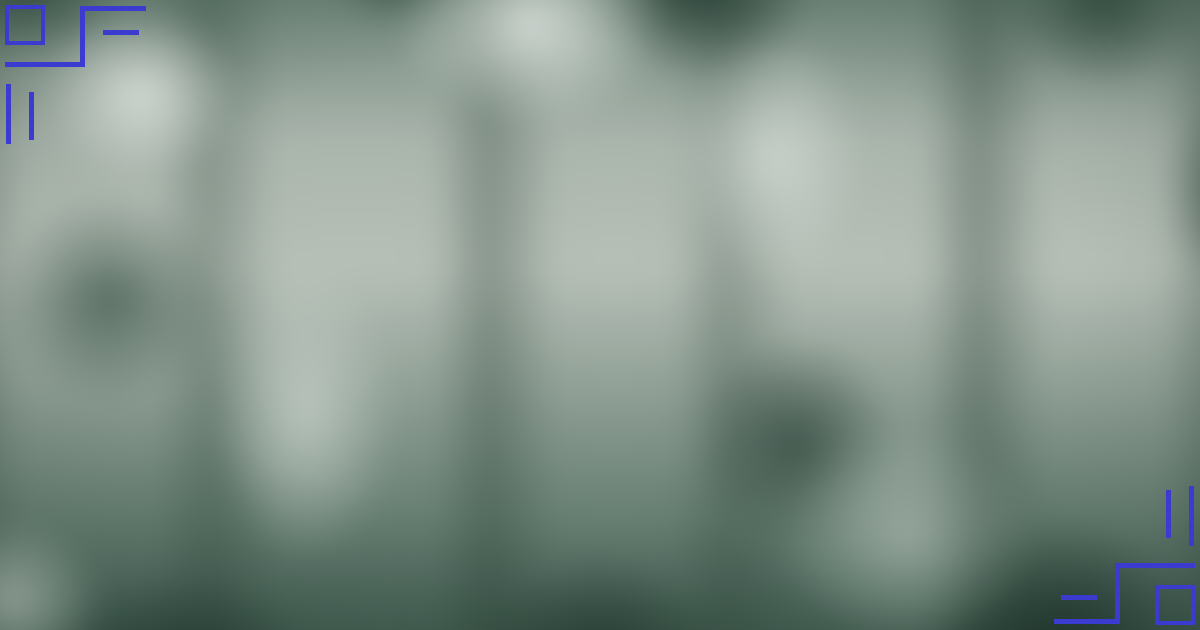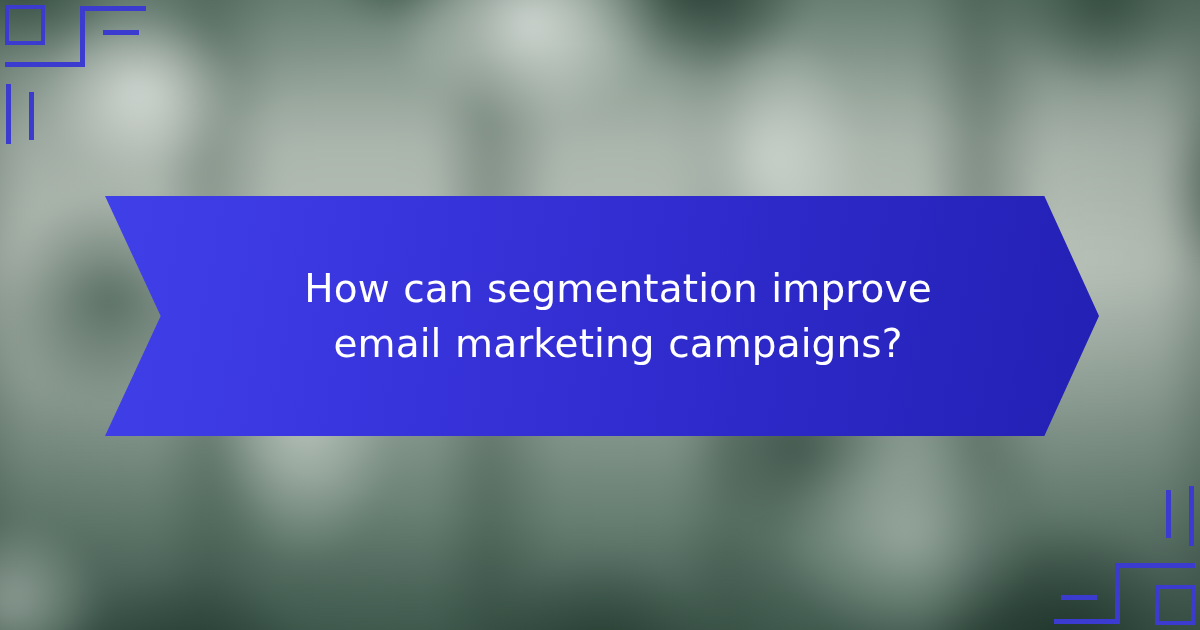--- a/index.html
+++ b/index.html
@@ -186,19 +186,14 @@
   <div class="corner corner-br">
     <span class="sq"></span>
     <span class="h1"></span>
     <span class="h2"></span>
     <span class="elbow-h"></span>
     <span class="elbow-v"></span>
     <span class="v1"></span>
     <span class="v2"></span>
   </div>
 
-  <div class="banner">
-    <div class="banner-inner">
-      <h1 class="banner-title">How can segmentation improve email marketing campaigns?</h1>
-    </div>
-  </div>
 
 </div>
 
 </body></html>

